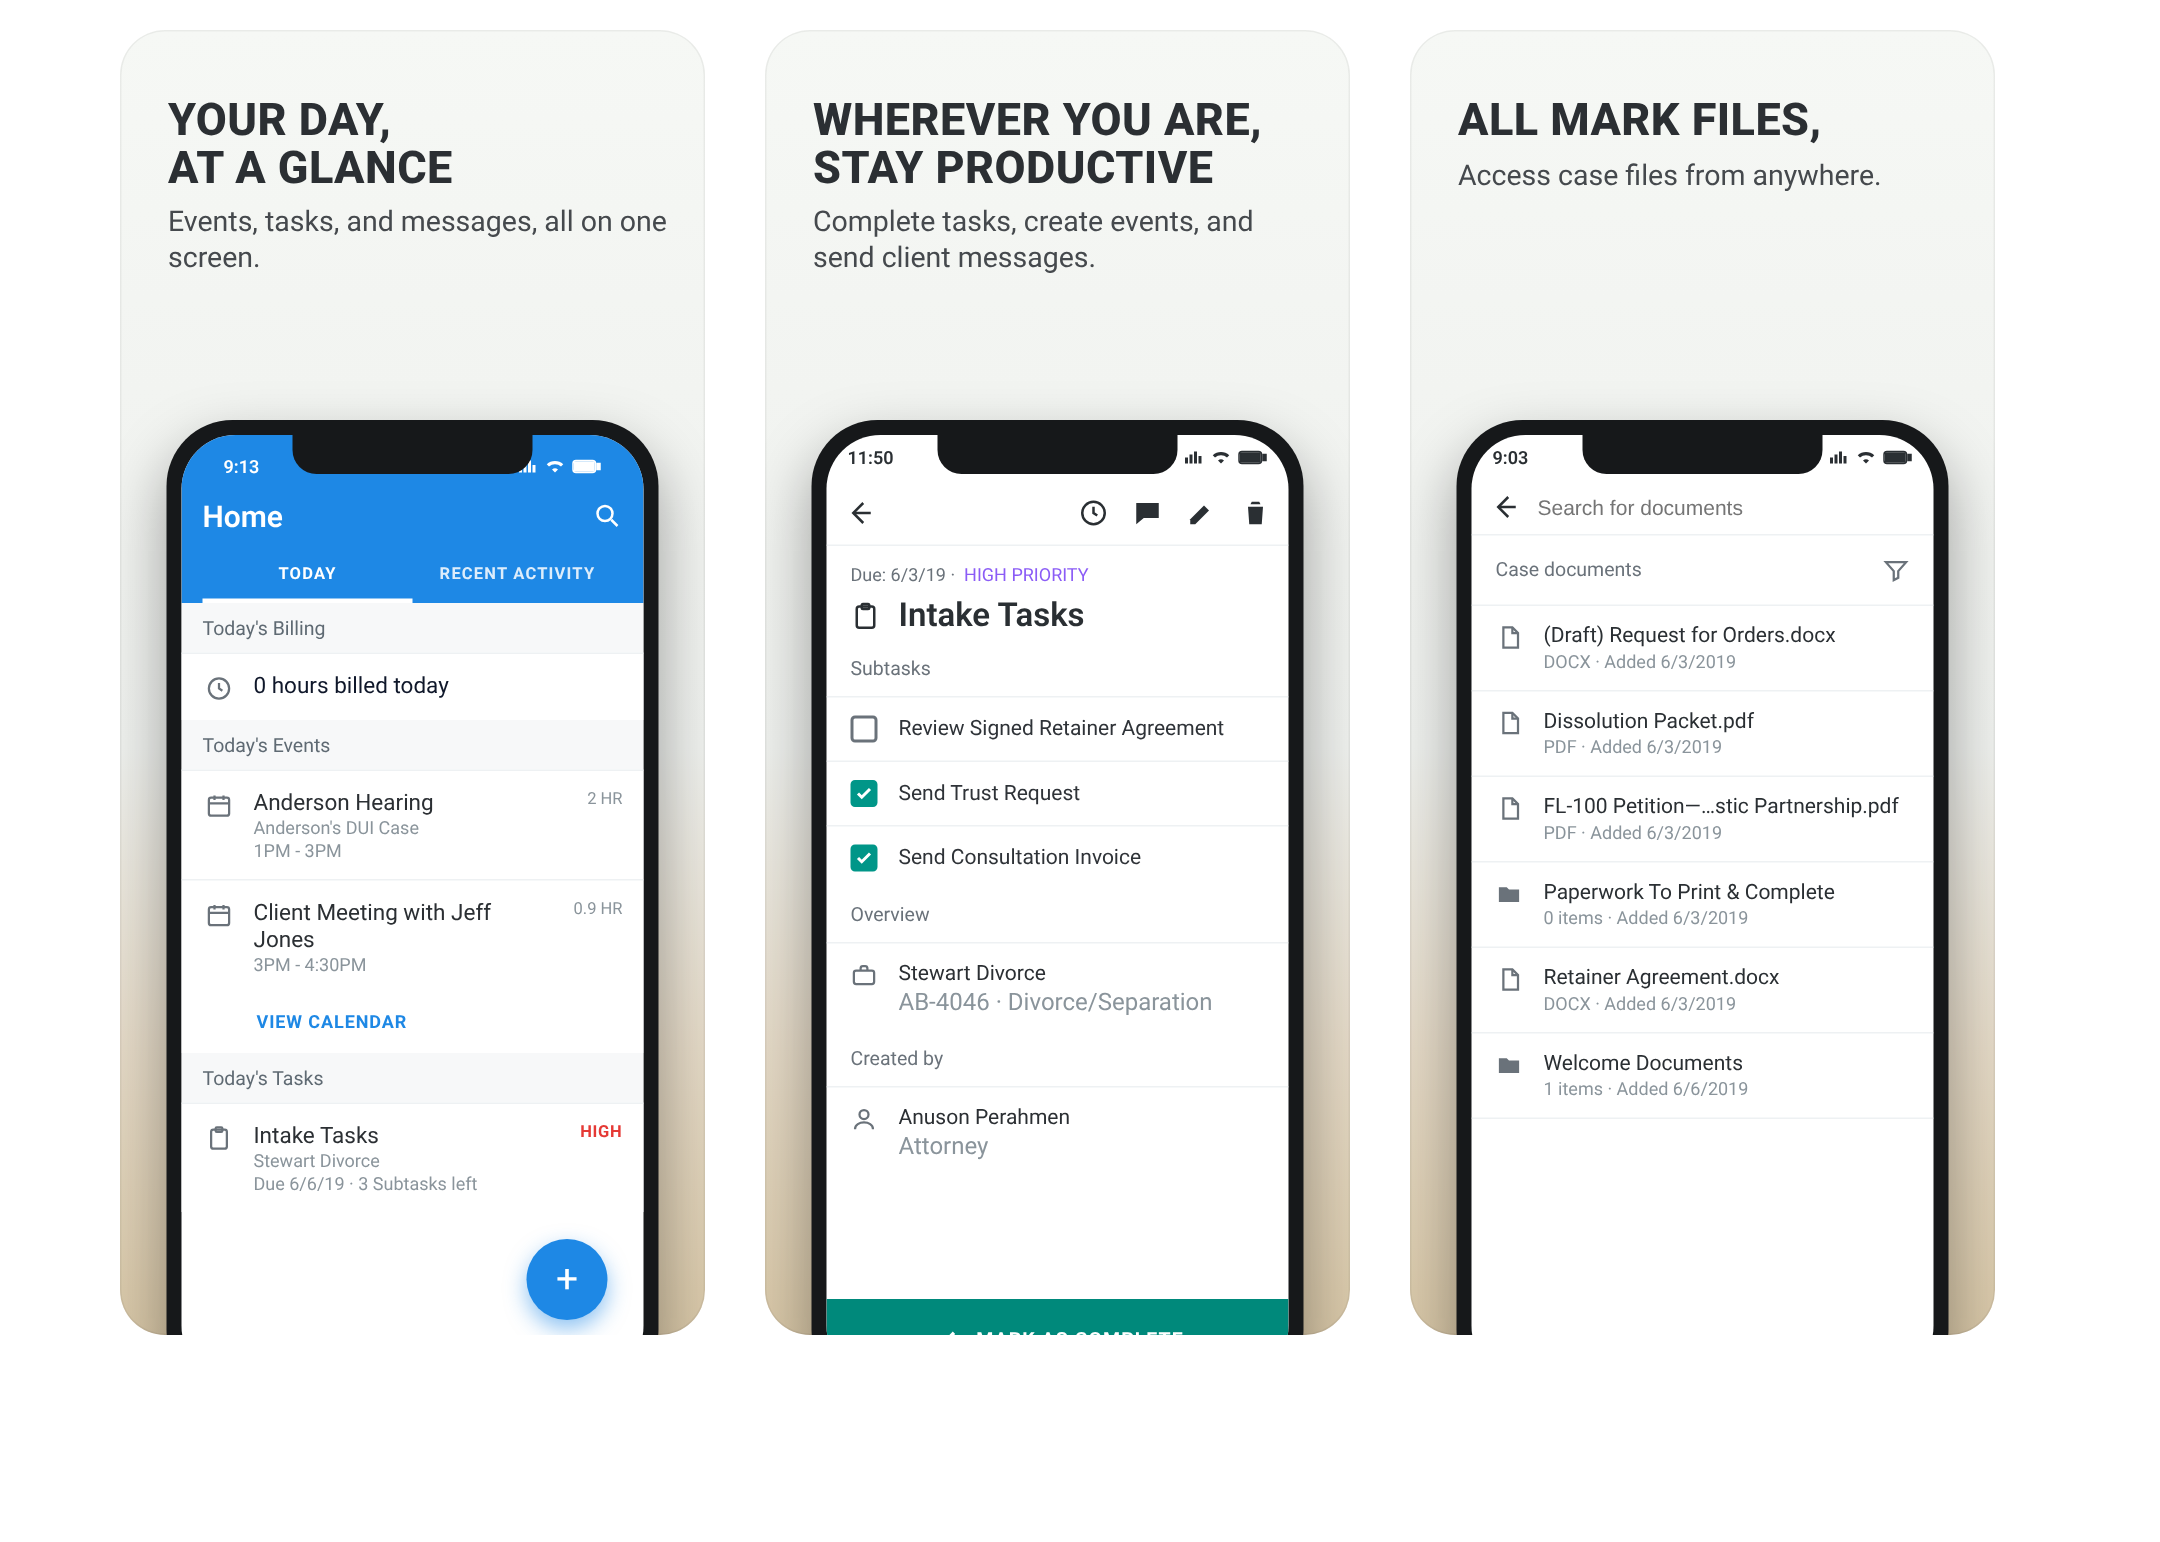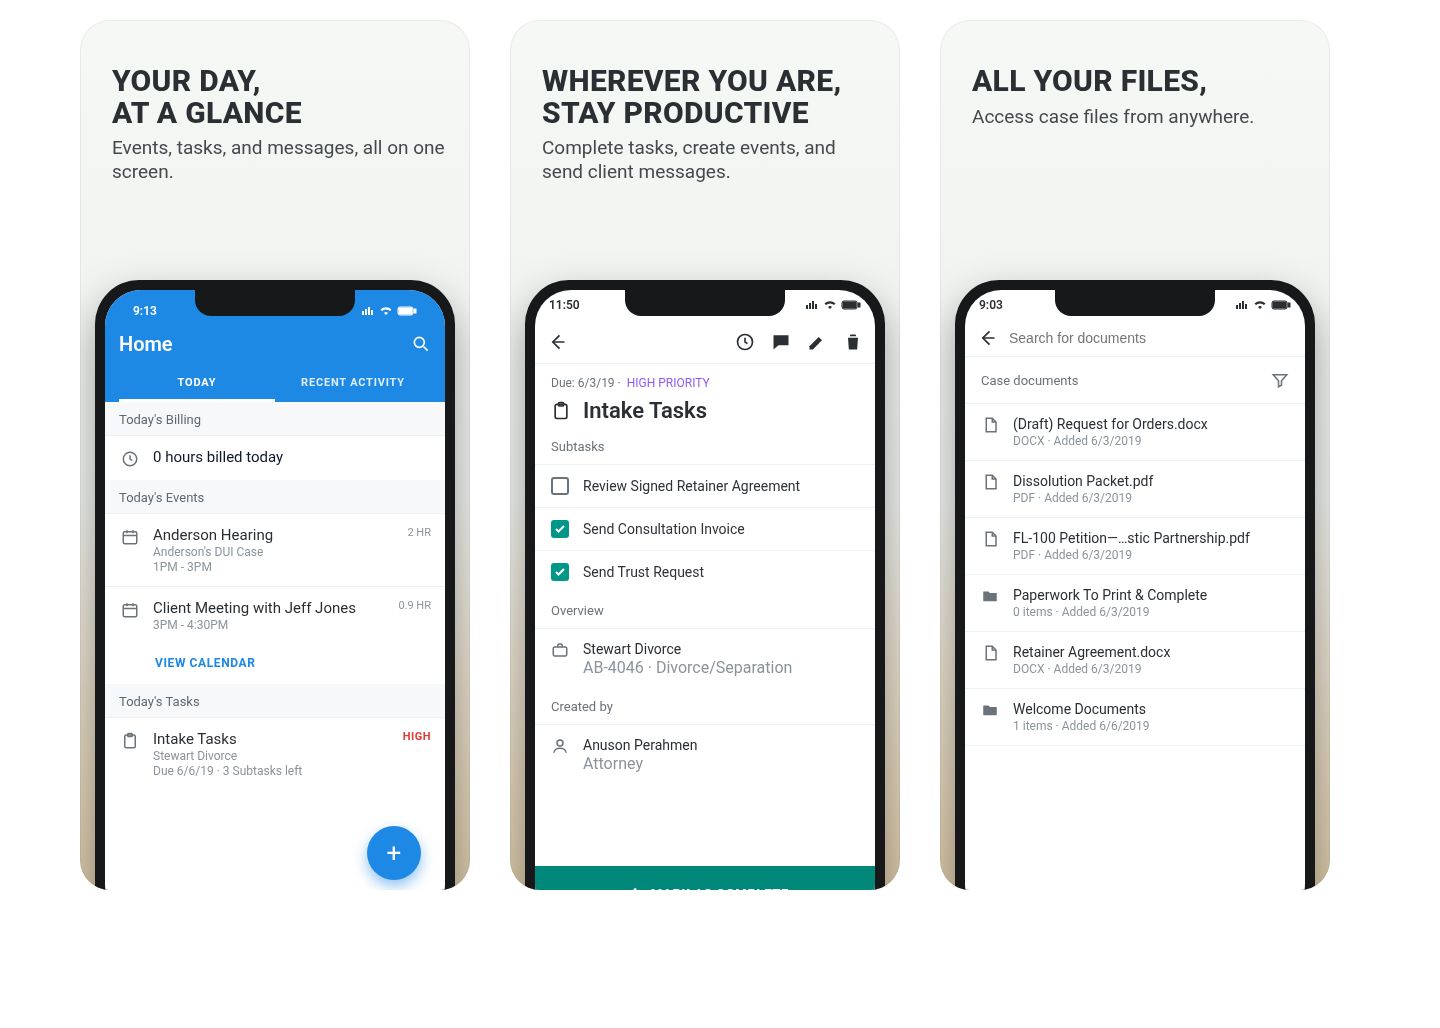--- a/index.html
+++ b/index.html
@@ -4,21 +4,21 @@
 <style>
   * { box-sizing: border-box; margin: 0; padding: 0; }
   html, body { width: 1440px; height: 1028px; background: #fff; font-family: -apple-system, BlinkMacSystemFont, "Segoe UI", Roboto, Helvetica, Arial, sans-serif; }
   .stage { width: 1280px; height: 890px; margin: 20px auto 0; position: relative; display: flex; gap: 40px; justify-content: flex-start; }
   .shot { width: 390px; height: 870px; border-radius: 30px; overflow: hidden; position: relative; background: linear-gradient(180deg,#f6f8f5 0%, #eef0ed 55%, #e4d9c6 78%, #d7c6a6 100%); box-shadow: inset 0 0 0 1px rgba(0,0,0,0.05); }
   .copy { position: absolute; top: 45px; left: 32px; right: 24px; }
   .copy h2 { font-size: 30px; line-height: 1.05; font-weight: 800; color: #2b2f33; letter-spacing: .3px; }
   .copy p { margin-top: 8px; font-size: 19px; line-height: 1.25; color: #45494d; }
 
   
-  .phone { position: absolute; left: 50%; transform: translateX(-50%); bottom: -40px; width: 360px; height: 650px; background: #16181a; border-radius: 44px; padding: 10px; box-shadow: 0 18px 40px rgba(0,0,0,.35); }
+  .phone { position: absolute; left: 50%; transform: translateX(-50%); bottom: -40px; width: 328px; height: 650px; background: #16181a; border-radius: 44px; padding: 10px; box-shadow: 0 18px 40px rgba(0,0,0,.35); }
   .screen { width: 100%; height: 100%; background: #fff; border-radius: 36px; overflow: hidden; position: relative; }
   .notch { position: absolute; top: 0; left: 50%; transform: translateX(-50%); width: 160px; height: 26px; background: #16181a; border-bottom-left-radius: 16px; border-bottom-right-radius: 16px; z-index: 20; }
 
   
   .status { height: 30px; display: flex; align-items: center; justify-content: space-between; padding: 0 14px; font-size: 12px; font-weight: 600; }
   .status .sicons { display: flex; gap: 4px; align-items: center; }
 
   
   .hdr1 { background: #1e88e5; color: #fff; padding: 6px 14px 0; }
   .hdr1 .row1 { display: flex; justify-content: space-between; align-items: center; padding: 6px 0 10px; }
@@ -277,29 +277,29 @@
         <div class="subtask">
           <span class="chk"></span>
           <span class="lbl">Review Signed Retainer Agreement</span>
         </div>
         <div class="subtask">
           <span class="chk ck">
             <svg width="12" height="12" viewBox="0 0 24 24" fill="none" stroke="#fff" stroke-width="4">
                 <path d="M4 12l5 5L20 6"></path>
               </svg>
           </span>
-          <span class="lbl">Send Consultation Invoice</span>
+          <span class="lbl">Send Trust Request</span>
         </div>
         <div class="subtask">
           <span class="chk ck">
             <svg width="12" height="12" viewBox="0 0 24 24" fill="none" stroke="#fff" stroke-width="4">
                 <path d="M4 12l5 5L20 6"></path>
               </svg>
           </span>
-          <span class="lbl">Send Trust Request</span>
+          <span class="lbl">Send Consultation Invoice</span>
         </div>
 
         <div class="subhdr">Overview</div>
         <div class="ovrow ov">
           <span>
             <svg width="18" height="18" viewBox="0 0 24 24" fill="none" stroke="#6a727a" stroke-width="2">
                 <rect x="3" y="8" width="18" height="12" rx="2"></rect>
                 <path d="M9 8V6a2 2 0 012-2h2a2 2 0 012 2v2"></path>
               </svg>
           </span>
@@ -329,21 +329,21 @@
             </svg>
           <span>MARK AS COMPLETE</span>
         </div>
       </div>
     </div>
   </div>
 
   <div class="shot">
     <div class="copy">
       <h2>
-        <span>ALL YOUR FILES,</span><br>
+        <span>ALL MARK FILES,</span><br>
       </h2>
       <p>Access case files from anywhere.</p>
     </div>
 
     <div class="phone">
       <div class="screen">
         <div class="notch"></div>
         <div class="status" style="color:#2a2f33;">
           <span>9:03</span>
           <span class="sicons">

